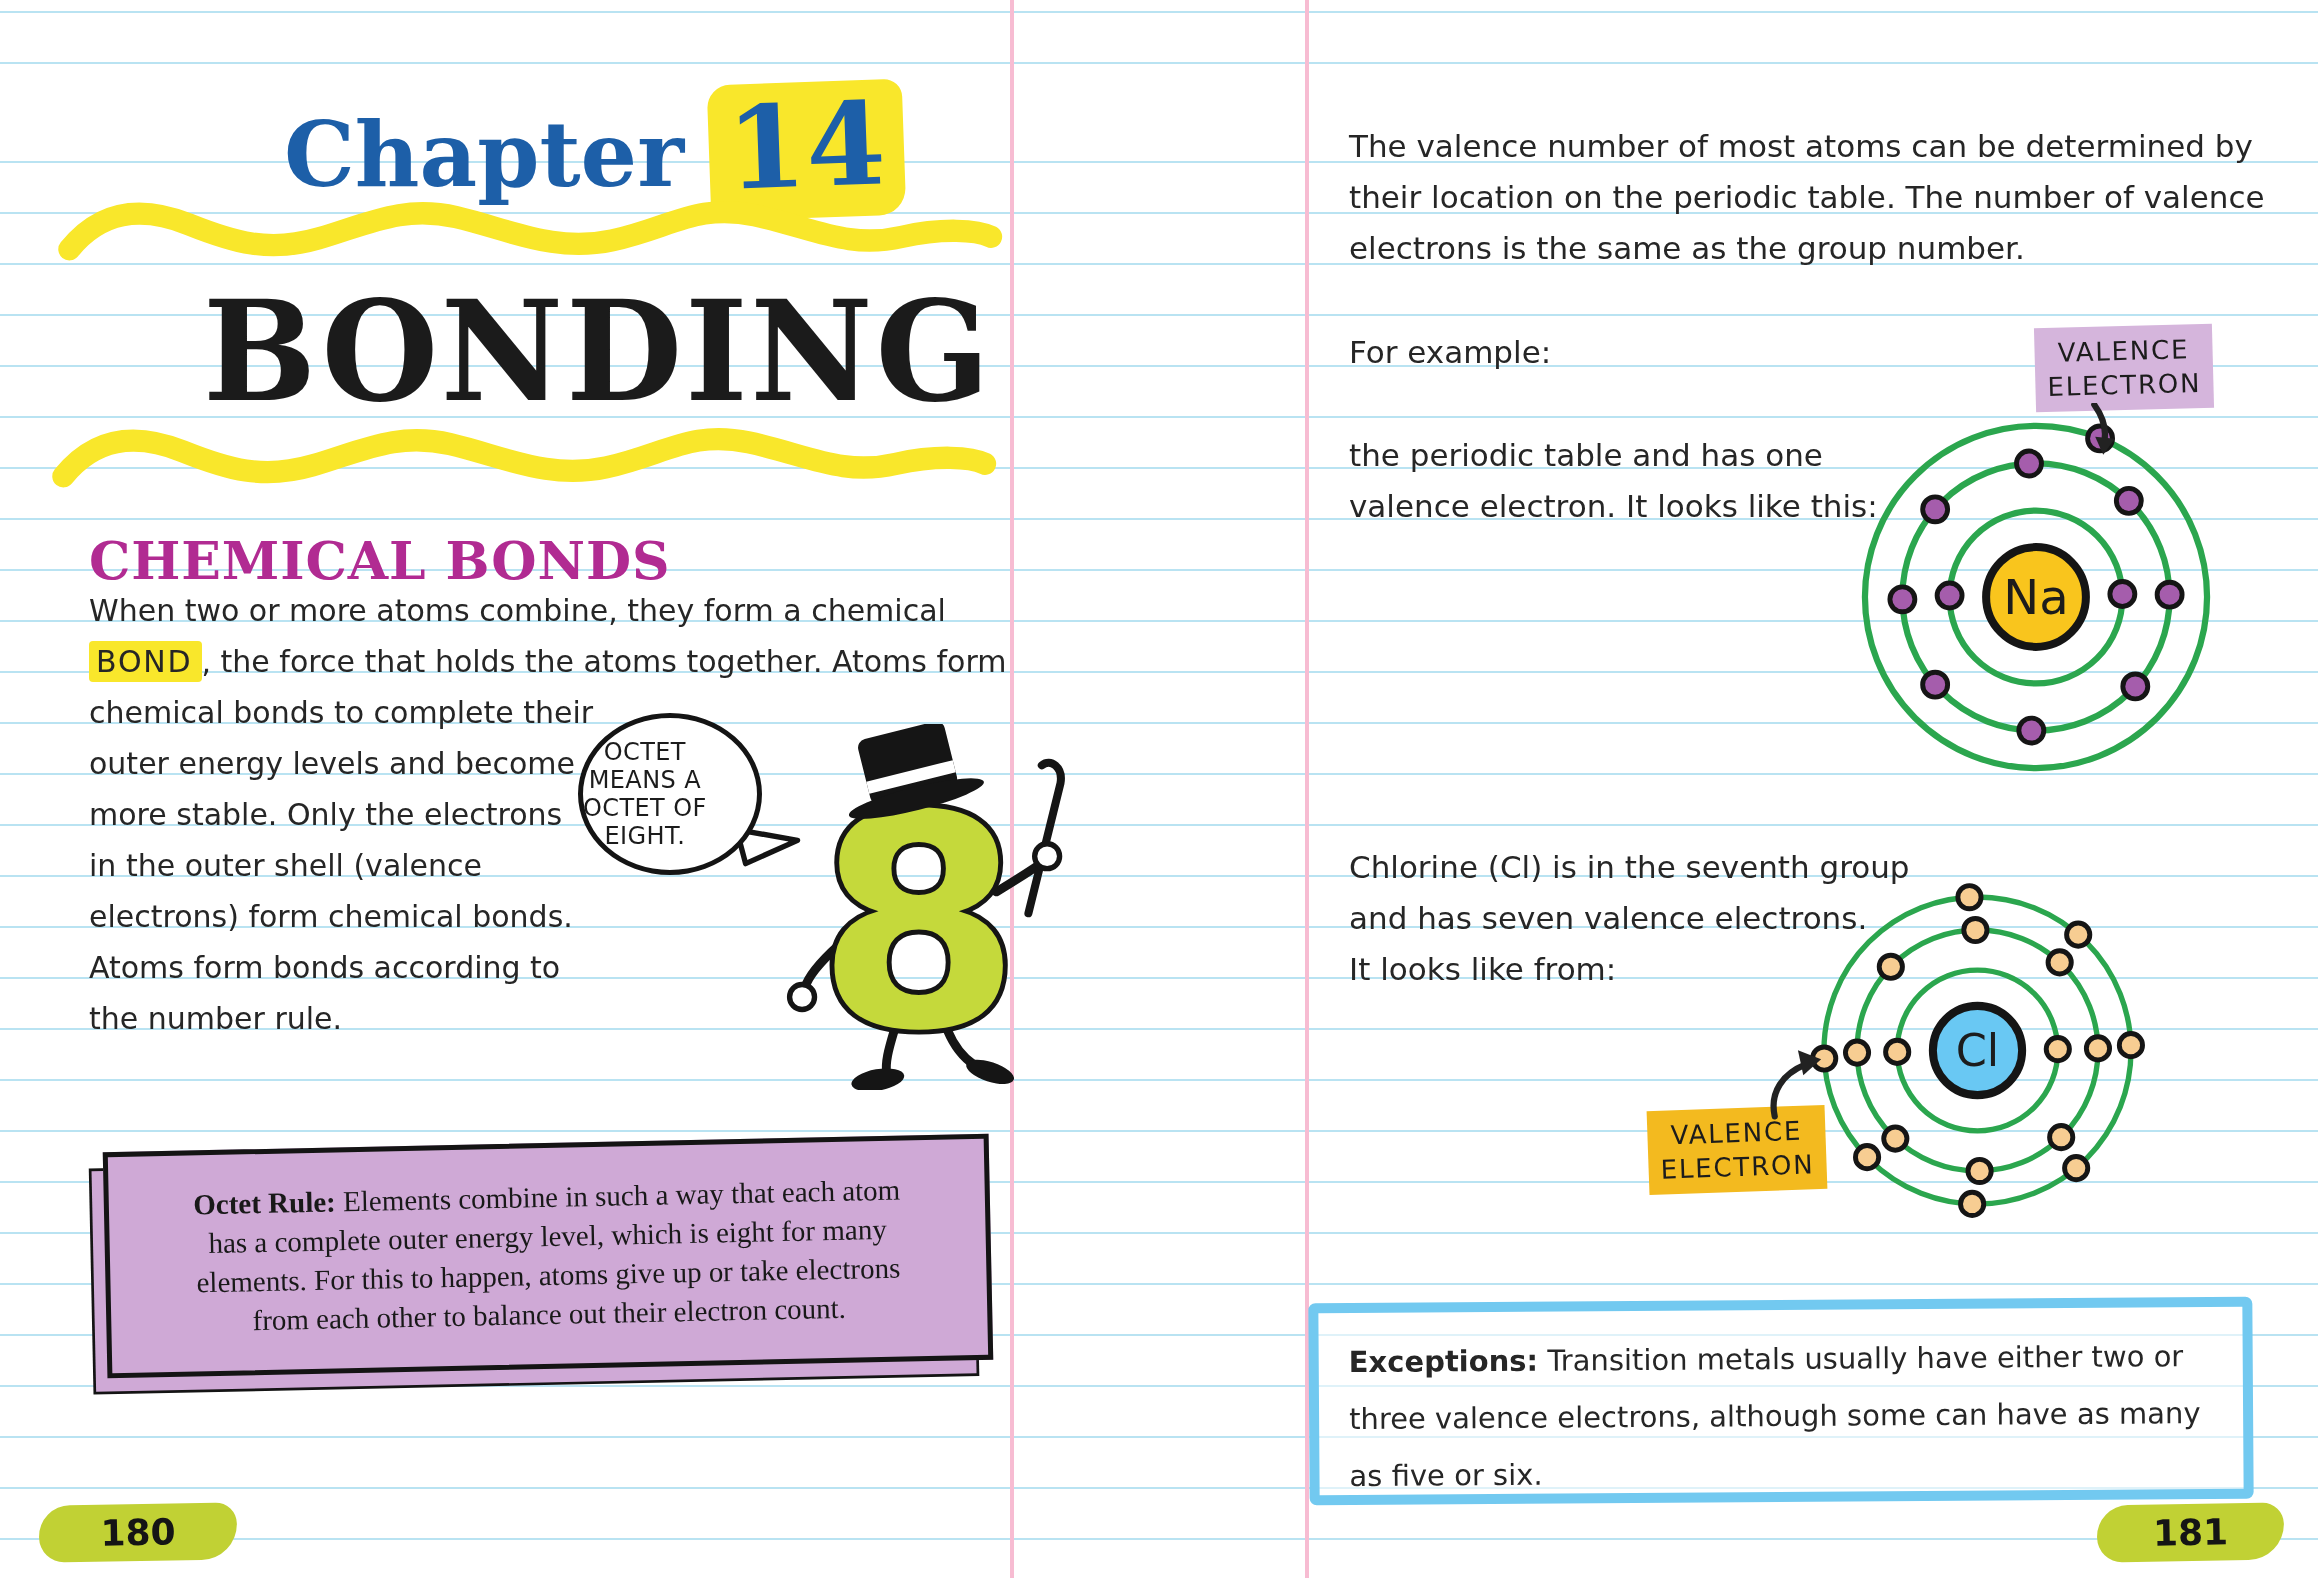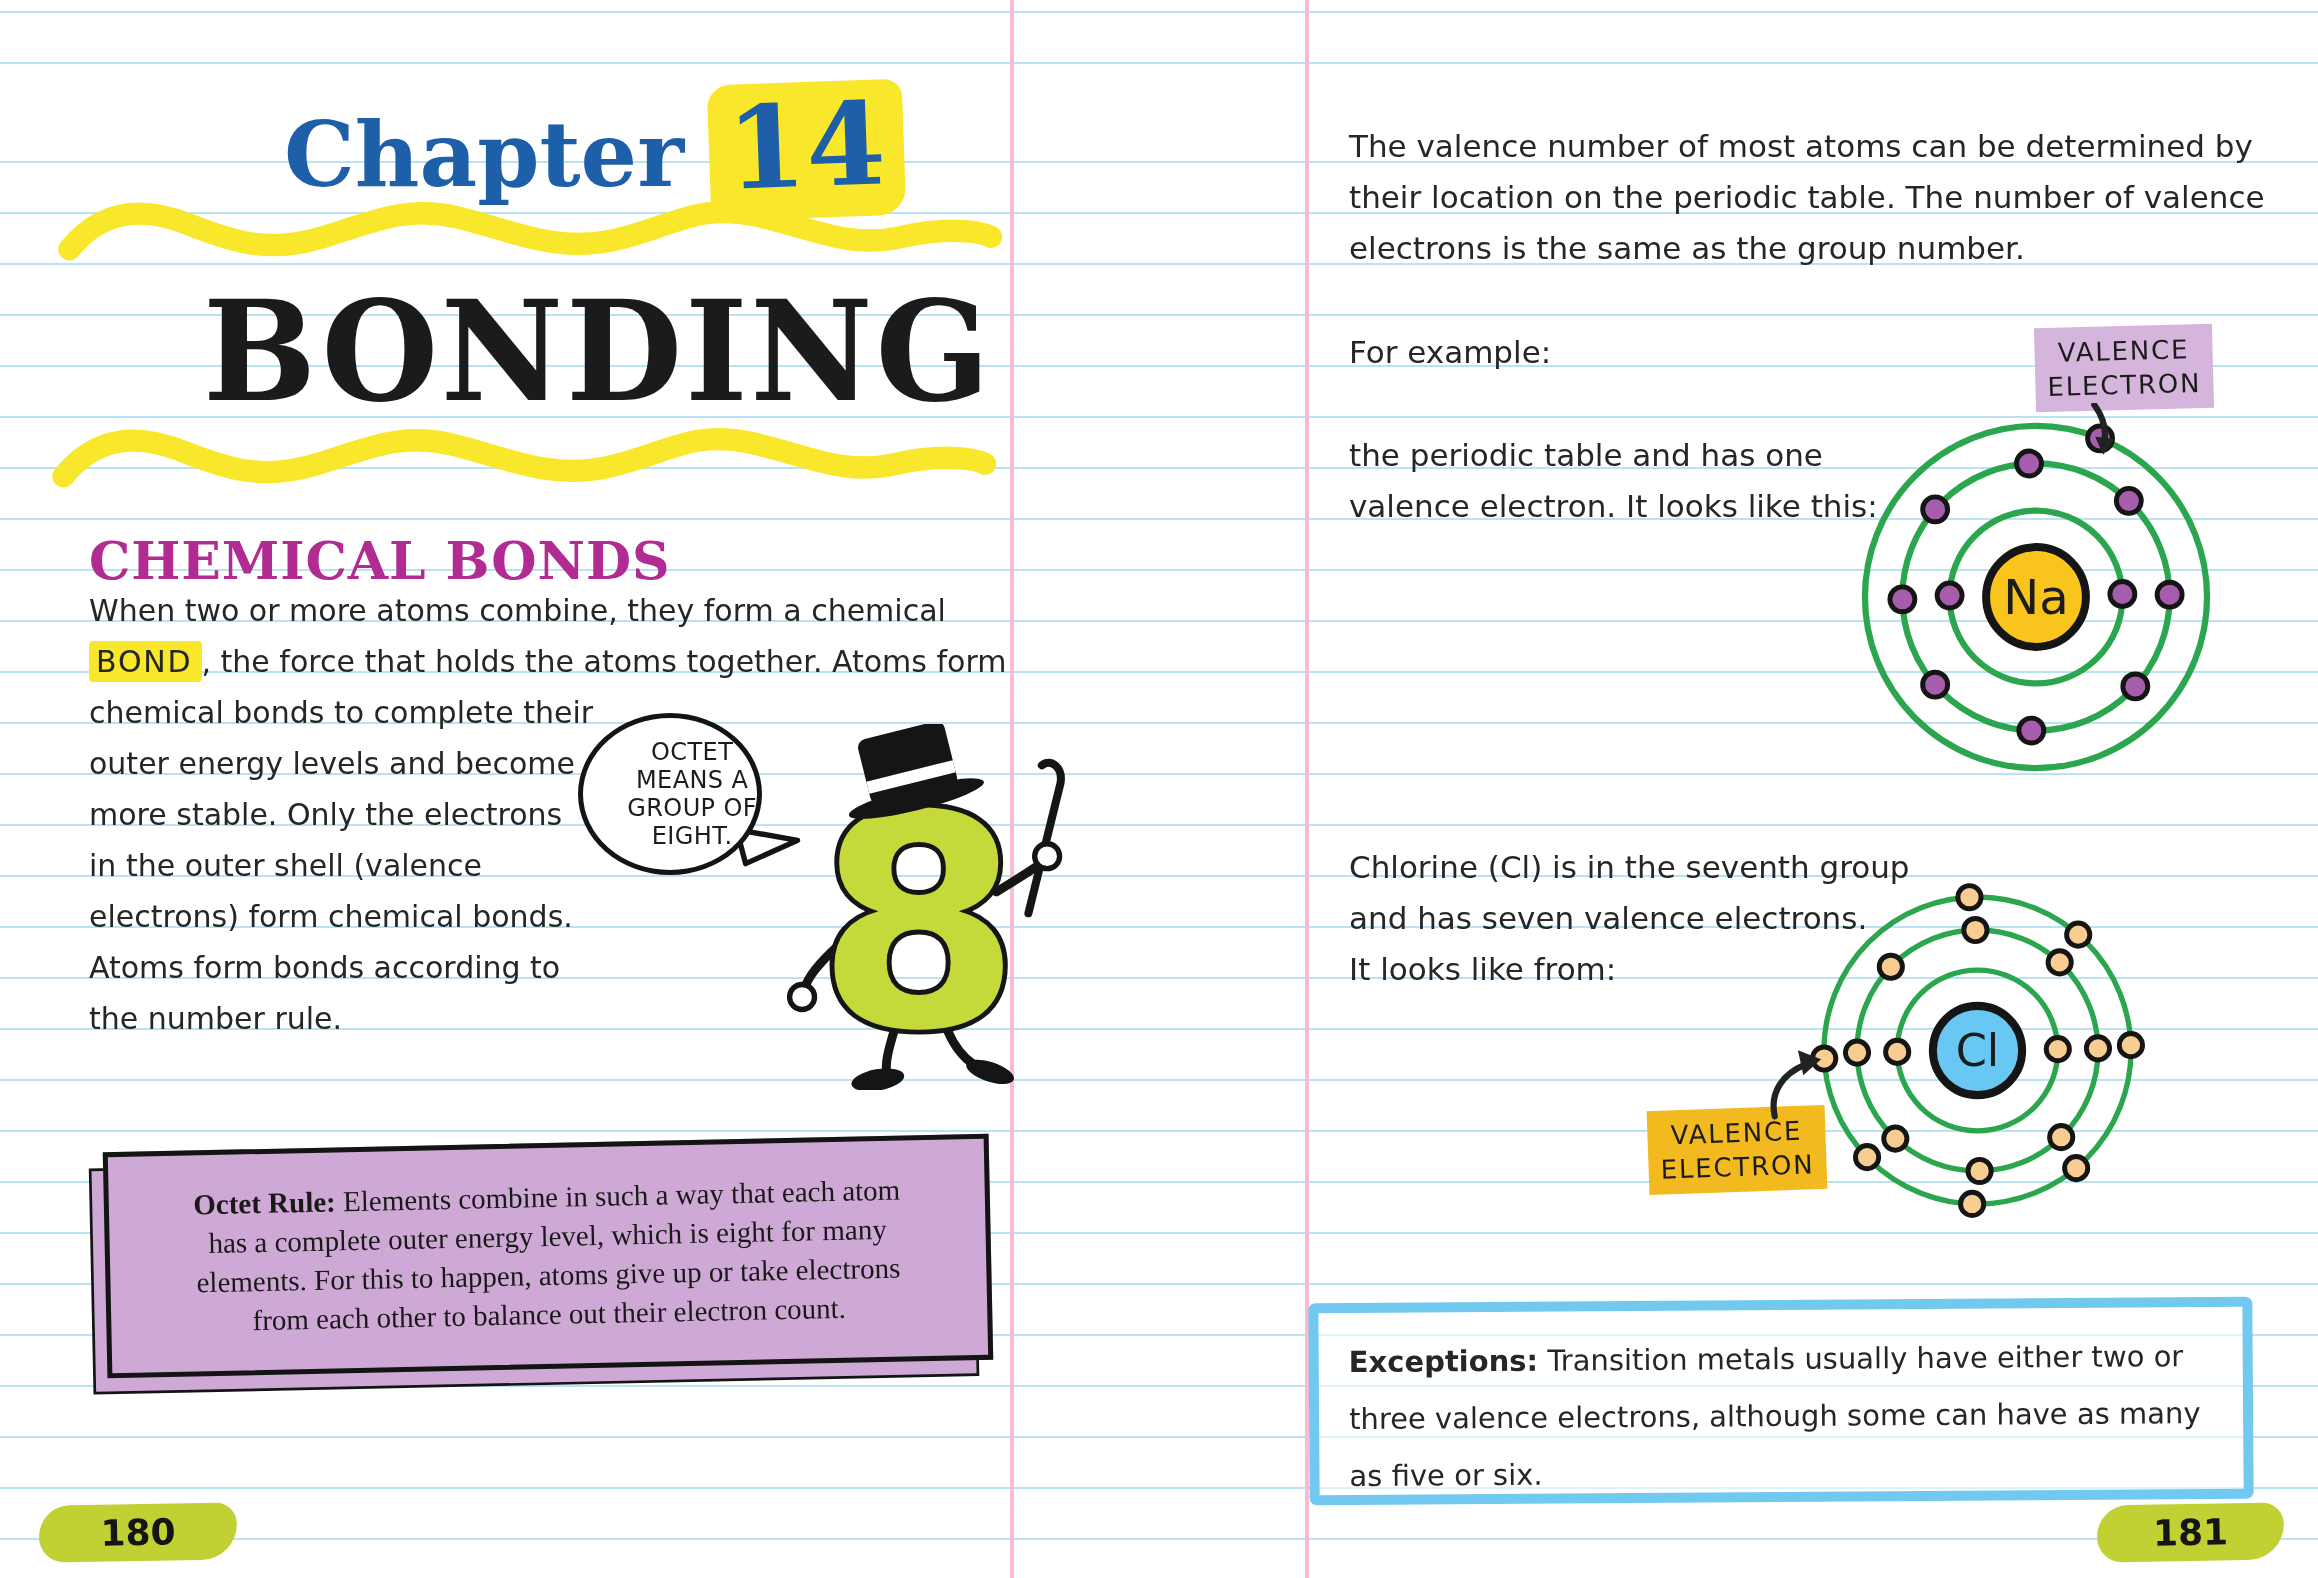--- a/index.html
+++ b/index.html
@@ -24,21 +24,21 @@
   .section-head{left:89px;top:530px;font-family:"DejaVu Serif",serif;font-weight:bold;
     color:#b12b92;font-size:52px;letter-spacing:0.9px;white-space:nowrap;text-align:right;}
 
   
   .hand{color:#262626;font-size:30px;line-height:51px;white-space:nowrap;}
   .hand-r{color:#262626;font-size:31px;line-height:51px;white-space:nowrap;}
   .bond-hl{background:#f9e72b;font-weight:normal;letter-spacing:1.8px;padding:2.7px 9px 2.7px 7.1px;border-radius:4px;}
 
   
   .bubble{left:578px;top:713px;width:174px;height:152px;background:#fff;border:5.4px solid #141414;
-    border-radius:50%;display:flex;align-items:center;justify-content:flex-end;text-align:center;
+    border-radius:50%;display:flex;align-items:center;justify-content:flex-start;text-align:center;
     font-size:24px;line-height:28px;color:#1c1c1c;letter-spacing:0.4px;z-index:3;}
 
   
   .octet-box{left:105px;top:1143px;width:876px;height:216px;background:#cfa9d6;border:5.4px solid #141414;
     transform:rotate(-1.2deg);box-shadow:-14.3px 16px 0 -2.7px #cfa9d6,-14.3px 16px 0 0 #141414;
     display:flex;flex-direction:column;justify-content:center;text-align:center;
     font-family:"Liberation Serif","DejaVu Serif",serif;font-size:29px;line-height:39px;color:#191919;}
 
   
   .badge{height:57px;background:#c1d134;border-radius:34px 23px 39px 27px;display:flex;
@@ -94,21 +94,21 @@
     <div class="hand">in the outer shell (valence</div>
     <div class="hand">electrons) form chemical bonds.</div>
     <div class="hand">Atoms form bonds according to</div>
     <div class="hand">the number rule.</div>
   </div>
 
   <div class="abs bubble">
     <div>
       <div>OCTET</div>
       <div>MEANS A</div>
-      <div>GROUP OF</div>
+      <div>OCTET OF</div>
       <div>EIGHT.</div>
     </div>
   </div>
   <svg class="abs" style="left:733px;top:826px;z-index:2" width="70" height="43" viewBox="0 0 78 48">
     <polygon points="4,4 72,16 14,42" fill="#fff" stroke="#141414" stroke-width="6" stroke-linejoin="round"></polygon>
   </svg>
 
   <svg class="abs" style="left:778px;top:724px" width="303" height="366" viewBox="0 0 340 410">
 
     <path d="M130,345 C124,365 120,380 122,392" fill="none" stroke="#151515" stroke-width="10" stroke-linecap="round"></path>

